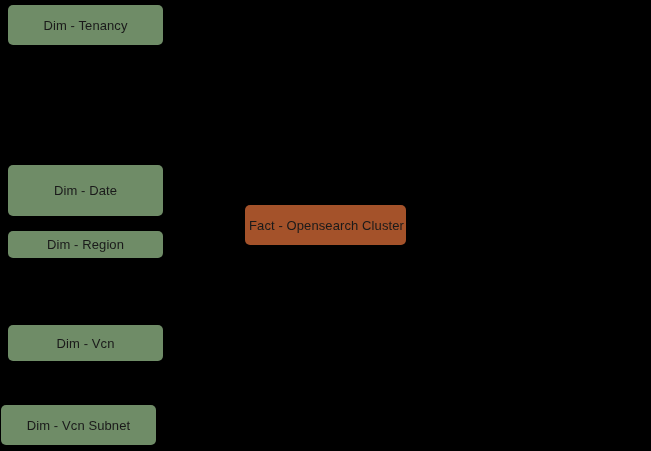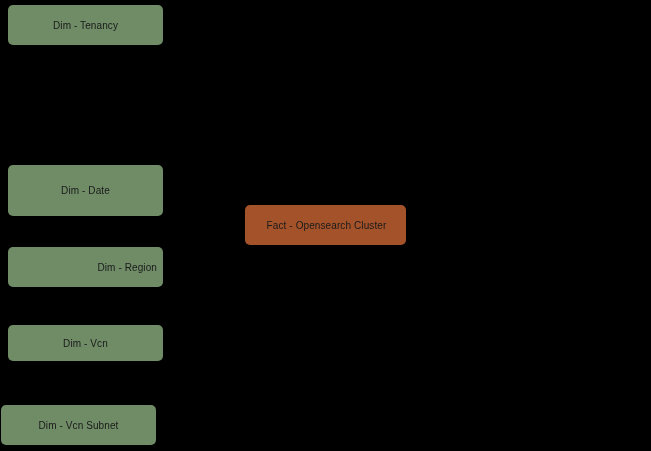--- a/index.html
+++ b/index.html
@@ -18,21 +18,21 @@
     background: #000000;
     overflow: hidden;
   }
   .node {
     position: absolute;
     box-sizing: border-box;
     display: flex;
     align-items: center;
     justify-content: center;
     border-radius: 5px;
-    font-size: 10px;
+    font-size: 13px;
     line-height: 13px;
     color: #1a1a1a;
     text-align: center;
     letter-spacing: 0.1px;
     white-space: nowrap;
     padding: 0 6px;
     font-family: "Liberation Sans", sans-serif;
   }
   .node-dim {
     background: #6f8c67;
@@ -51,21 +51,21 @@
 
   <div class="node node-dim" style="left:8px; top:5px; width:155px; height:40px;">
     <span class="node-label">Dim - Tenancy</span>
   </div>
 
 
   <div class="node node-dim" style="left:8px; top:165px; width:155px; height:51px;">
     <span class="node-label">Dim - Date</span>
   </div>
 
-  <div class="node node-dim" style="left:8px; top:247px; width:155px; height:40px;justify-content:flex-end;">
+  <div class="node node-dim" style="left:8px; top:231px; width:155px; height:27px;">
     <span class="node-label">Dim - Region</span>
   </div>
 
   <div class="node node-dim" style="left:8px; top:325px; width:155px; height:36px;">
     <span class="node-label">Dim - Vcn</span>
   </div>
 
   <div class="node node-dim" style="left:1px; top:405px; width:155px; height:40px;">
     <span class="node-label">Dim - Vcn Subnet</span>
   </div>

